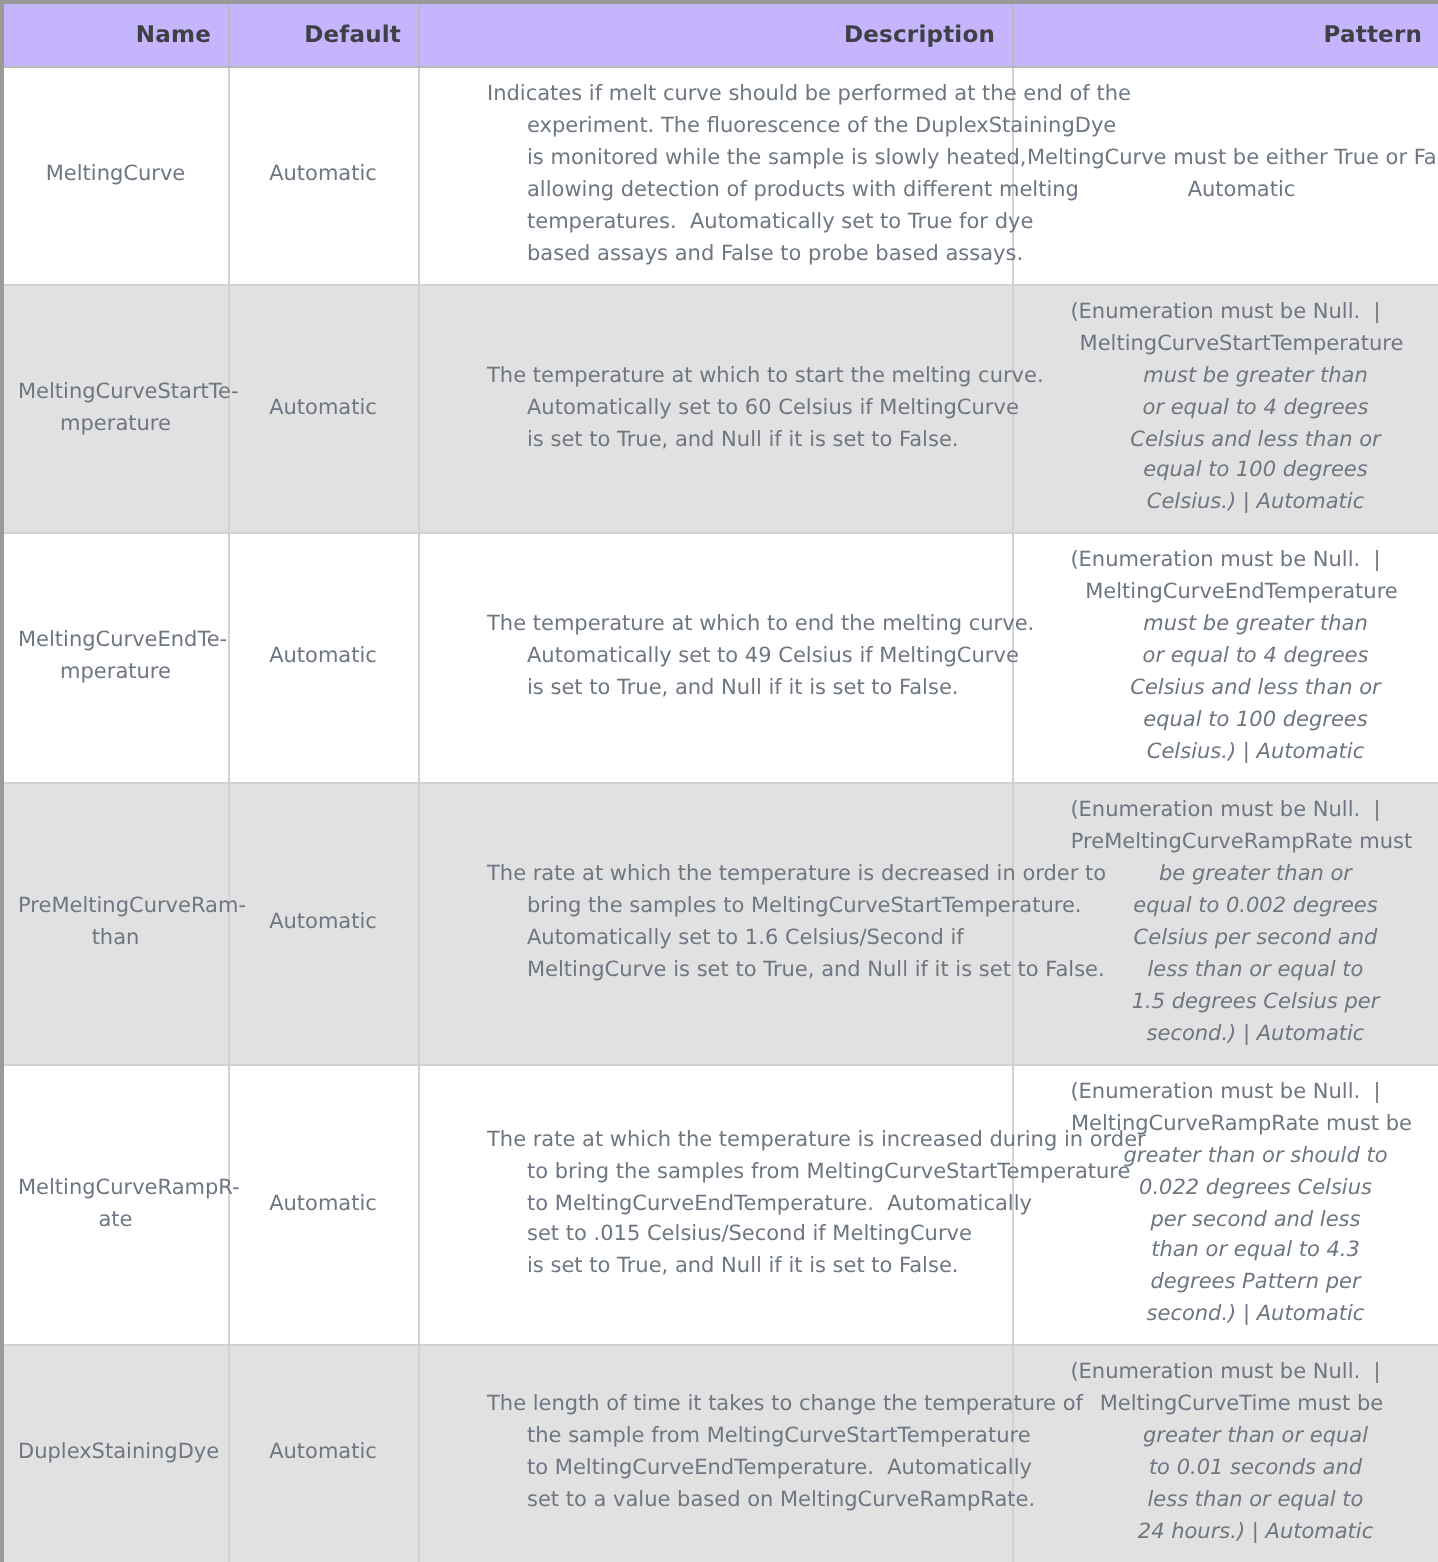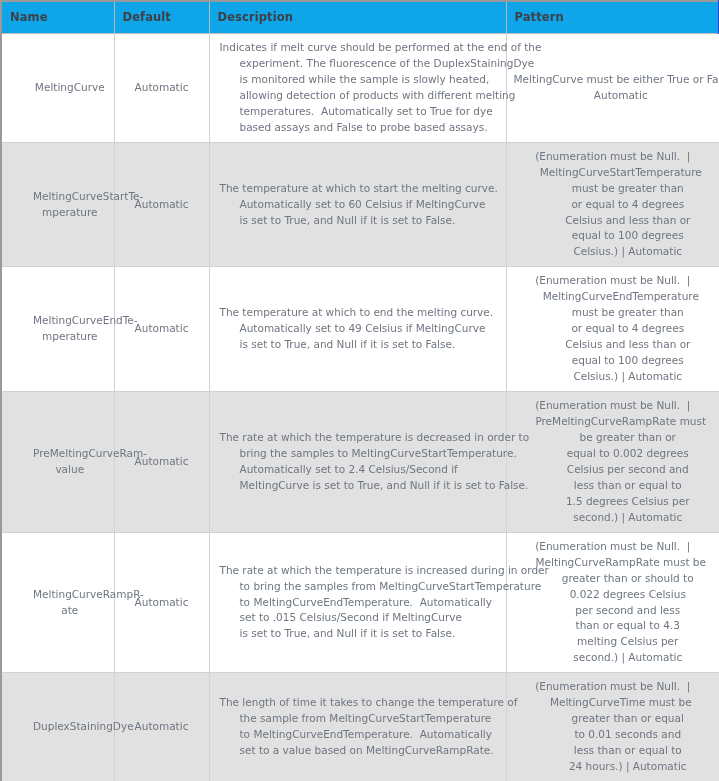--- a/index.html
+++ b/index.html
@@ -18,35 +18,35 @@
     width: 719px;
     border-collapse: collapse;
     table-layout: fixed;
   }
   table.param-table col.col-name    { width: 113px; }
   table.param-table col.col-default { width: 95px; }
   table.param-table col.col-desc    { width: 297px; }
   table.param-table col.col-pattern { width: 214px; }
 
   thead th {
-    background: #0ea5e9;
+    background: #c4b5fd;
     color: #3f3f46;
     font-size: 11.5px;
     font-weight: bold;
-    text-align: left;
+    text-align: right;
     padding: 8px 8px 9px 8px;
     border: 1px solid #b9b9b9;
     border-top: 2px solid #9a9a9a;
     height: 14px;
     box-sizing: border-box;
     vertical-align: middle;
     letter-spacing: 0.1px;
   }
   thead th.th-name { border-left: 2px solid #9a9a9a; }
-  thead th.th-pattern { border-right: 4px solid #1d4ed8; }
+  thead th.th-pattern { border-right: 2px solid #1d4ed8; }
 
   tbody td {
     border: 1px solid #d2d2d2;
     font-size: 10.5px;
     vertical-align: middle;
     padding: 6px 7px;
     box-sizing: border-box;
     line-height: 1.52;
     color: #6e7681;
   }
@@ -59,30 +59,30 @@
     text-align: center;
   }
   tbody tr.shaded td { background: #e1e1e1; }
   tbody tr.plain td  { background: #ffffff; }
   tbody tr.last-row td { border-bottom: 2px solid #9a9a9a; }
 
   td.cell-default { text-align: center; }
 
   td.cell-desc { text-align: left; padding-left: 10px; padding-right: 8px; }
   .desc-block { display: block; }
-  .desc-line { display: block; white-space: pre; }
+  .desc-line { display: block; white-space: pre; margin-left: 24px; }
   .desc-line.ind { padding-left: 20px; }
 
   .pattern-block { display: block; }
   .pattern-line { display: block; white-space: pre; }
   .pat-i0 { padding-left: 0; }
   .pat-i1 { padding-left: 16px; }
-  .pat-i2 { padding-left: 30px; }
-
-  .name-text { display: block; white-space: pre-line; margin-left: 24px; }
+  .pat-i2 { padding-left: 30px; font-style: italic; }
+
+  .name-text { display: block; white-space: pre-line; }
 </style>
 </head>
 <body>
 
 <table class="param-table">
   <colgroup>
     <col class="col-name">
     <col class="col-default">
     <col class="col-desc">
     <col class="col-pattern">
@@ -164,28 +164,28 @@
             <span class="pattern-line pat-i2">or equal to 4 degrees</span>
             <span class="pattern-line pat-i2">Celsius and less than or</span>
             <span class="pattern-line pat-i2">equal to 100 degrees</span>
             <span class="pattern-line pat-i2">Celsius.) | Automatic</span>
           </span>
         </td>
       </tr>
       <tr class="shaded">
         <td class="cell-name">
           <span class="name-text">PreMeltingCurveRam-
-value</span>
+than</span>
         </td>
         <td class="cell-default">Automatic</td>
         <td class="cell-desc">
           <span class="desc-block">
             <span class="desc-line">The rate at which the temperature is decreased in order to</span>
             <span class="desc-line ind">bring the samples to MeltingCurveStartTemperature.</span>
-            <span class="desc-line ind">Automatically set to 2.4 Celsius/Second if</span>
+            <span class="desc-line ind">Automatically set to 1.6 Celsius/Second if</span>
             <span class="desc-line ind">MeltingCurve is set to True, and Null if it is set to False.</span>
           </span>
         </td>
         <td class="cell-pattern">
           <span class="pattern-block">
             <span class="pattern-line pat-i0">(Enumeration must be Null.  |</span>
             <span class="pattern-line pat-i1">PreMeltingCurveRampRate must</span>
             <span class="pattern-line pat-i2">be greater than or</span>
             <span class="pattern-line pat-i2">equal to 0.002 degrees</span>
             <span class="pattern-line pat-i2">Celsius per second and</span>
@@ -211,21 +211,21 @@
           </span>
         </td>
         <td class="cell-pattern">
           <span class="pattern-block">
             <span class="pattern-line pat-i0">(Enumeration must be Null.  |</span>
             <span class="pattern-line pat-i1">MeltingCurveRampRate must be</span>
             <span class="pattern-line pat-i2">greater than or should to</span>
             <span class="pattern-line pat-i2">0.022 degrees Celsius</span>
             <span class="pattern-line pat-i2">per second and less</span>
             <span class="pattern-line pat-i2">than or equal to 4.3</span>
-            <span class="pattern-line pat-i2">melting Celsius per</span>
+            <span class="pattern-line pat-i2">degrees Pattern per</span>
             <span class="pattern-line pat-i2">second.) | Automatic</span>
           </span>
         </td>
       </tr>
       <tr class="shaded last-row">
         <td class="cell-name">
           <span class="name-text">DuplexStainingDye</span>
         </td>
         <td class="cell-default">Automatic</td>
         <td class="cell-desc">

